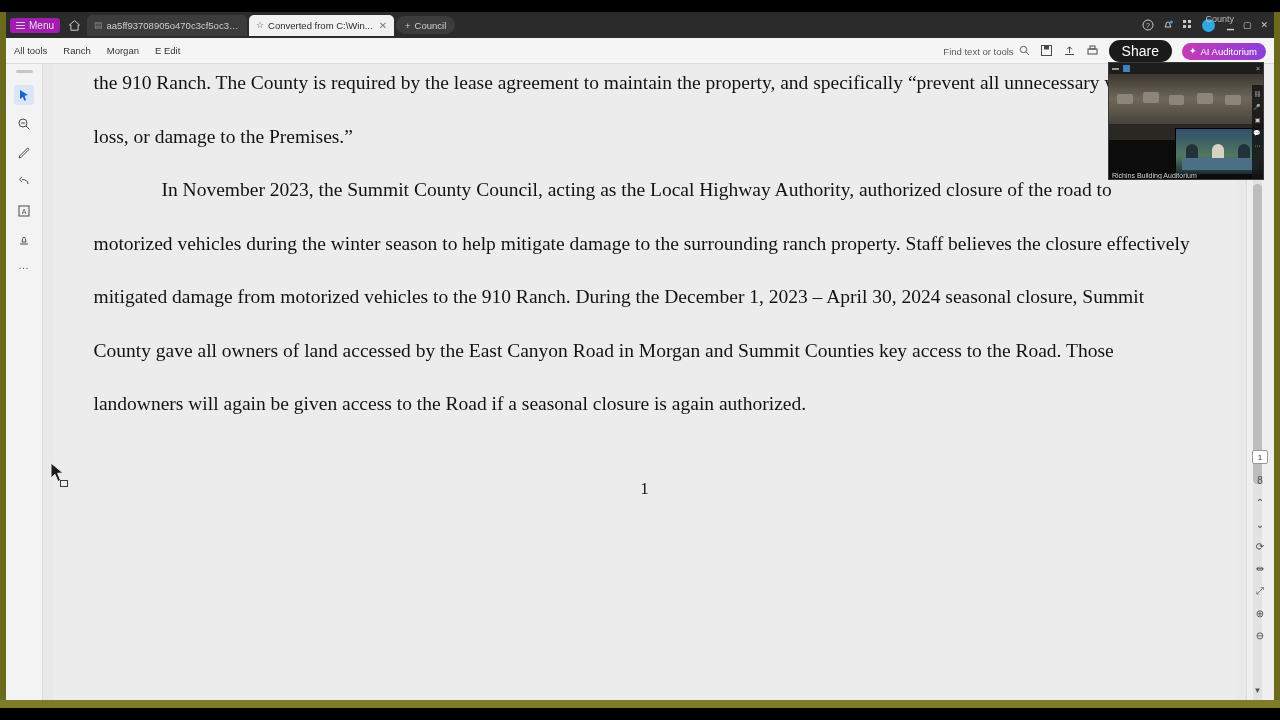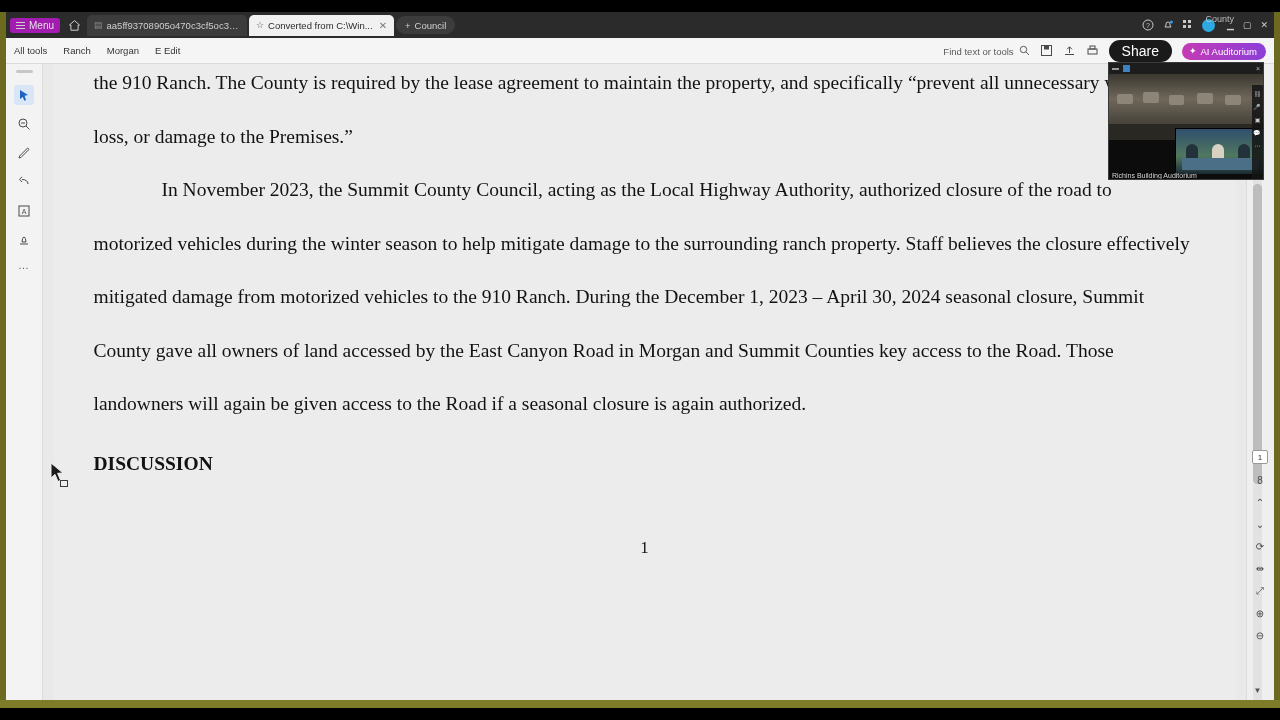--- a/index.html
+++ b/index.html
@@ -491,21 +491,20 @@
             </svg>
         </div>
         <div class="rail-dots">…</div>
       </div>
 
       <div class="docarea">
         <div class="page">
           <div class="doc">
             <p class="clip-first">the 910 Ranch.  The County is required by the lease agreement to maintain the property, and specifically “prevent all unnecessary waste, or loss, or damage to the Premises.”</p>
             <p><span class="indent"></span><span>In November 2023, the Summit County Council, acting as the Local Highway Authority, authorized closure of the road to motorized vehicles during the winter season to help mitigate damage to the surrounding ranch property. Staff believes the closure effectively mitigated damage from motorized vehicles to the 910 Ranch. During the December 1, 2023 – April 30, 2024 seasonal closure, Summit County gave all owners of land accessed by the East Canyon Road in Morgan and Summit Counties key access to the Road. Those landowners will again be given access to the Road if a seasonal closure is again authorized.</span></p>
-            <p class="heading">DISCUSSION</p>
           </div>
           <div class="pagenum">1</div>
         </div>
       </div>
 
       <div class="rightcol">
         <div class="scroll-track"></div>
         <div class="scroll-thumb"></div>
         <div class="scroll-arrow" style="top:2px">▲</div>
         <div class="scroll-arrow" style="bottom:2px">▼</div>

